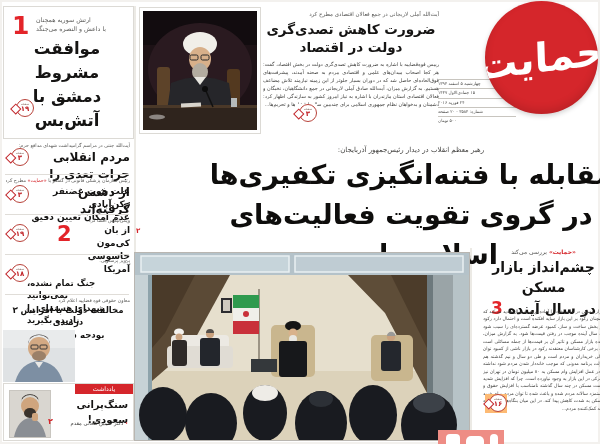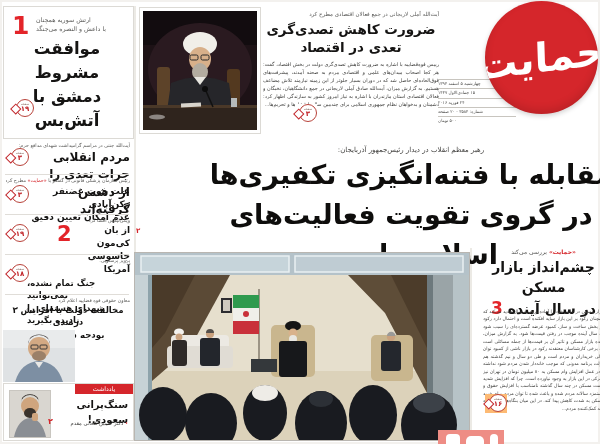--- a/index.html
+++ b/index.html
@@ -194,21 +194,21 @@
       <rect x="88" y="87" width="6" height="9" fill="#c9d2d6" opacity="0.85"></rect>
       <rect x="38" y="92" width="20" height="4" fill="#d8d4cc" transform="rotate(-3 48 94)"></rect>
       <ellipse cx="14" cy="106" rx="8" ry="2.5" fill="#ffffff" opacity="0.45"></ellipse>
     </svg>
   </div>
 
   <div style="position:absolute;left:263px;top:8px;width:176px;height:132px;">
     <div class="kicker" style="position:absolute;right:0;top:2px;width:176px;font-size:5.5px;text-align:right;">آیت‌الله آملی لاریجانی در جمع فعالان اقتصادی مطرح کرد</div>
     <div class="hl" style="position:absolute;right:0;top:12px;width:176px;font-size:13.5px;text-align:center;line-height:1.35;">
       <div>ضرورت کاهش تصدی‌گری</div>
-      <div>تعدی در اقتصاد</div>
+      <div>دولت در اقتصاد</div>
     </div>
     <div class="body-txt" style="position:absolute;right:0;top:52px;width:176px;height:72px;font-size:5px;">رییس قوه‌قضاییه با اشاره به ضرورت کاهش تصدی‌گری دولت در بخش اقتصاد، گفت: هر کجا اصحاب میدان‌های علمی و اقتصادی مردم به صحنه آمدند، پیشرفت‌های فوق‌العاده‌ای حاصل شد که در دوران بسیار جلوتر از این زمینه نیازمند تلاش مضاعف هستیم. به گزارش میزان، آیت‌الله صادق آملی لاریجانی در جمع دانشگاهیان، نخبگان و فعالان اقتصادی استان مازندران با اشاره به نیاز امروز کشور به سازندگی اظهار کرد: دشمنان و بدخواهان نظام جمهوری اسلامی برای چندمین سال با فشارها و تحریم‌ها...</div>
     <div class="badge" style="left:32px;top:96px;background:#fff;">
       <div class="circ">
           <span class="w">صفحه</span>
           <span class="n">۳</span>
         </div>
       <div class="dia"></div>
     </div>
   </div>

